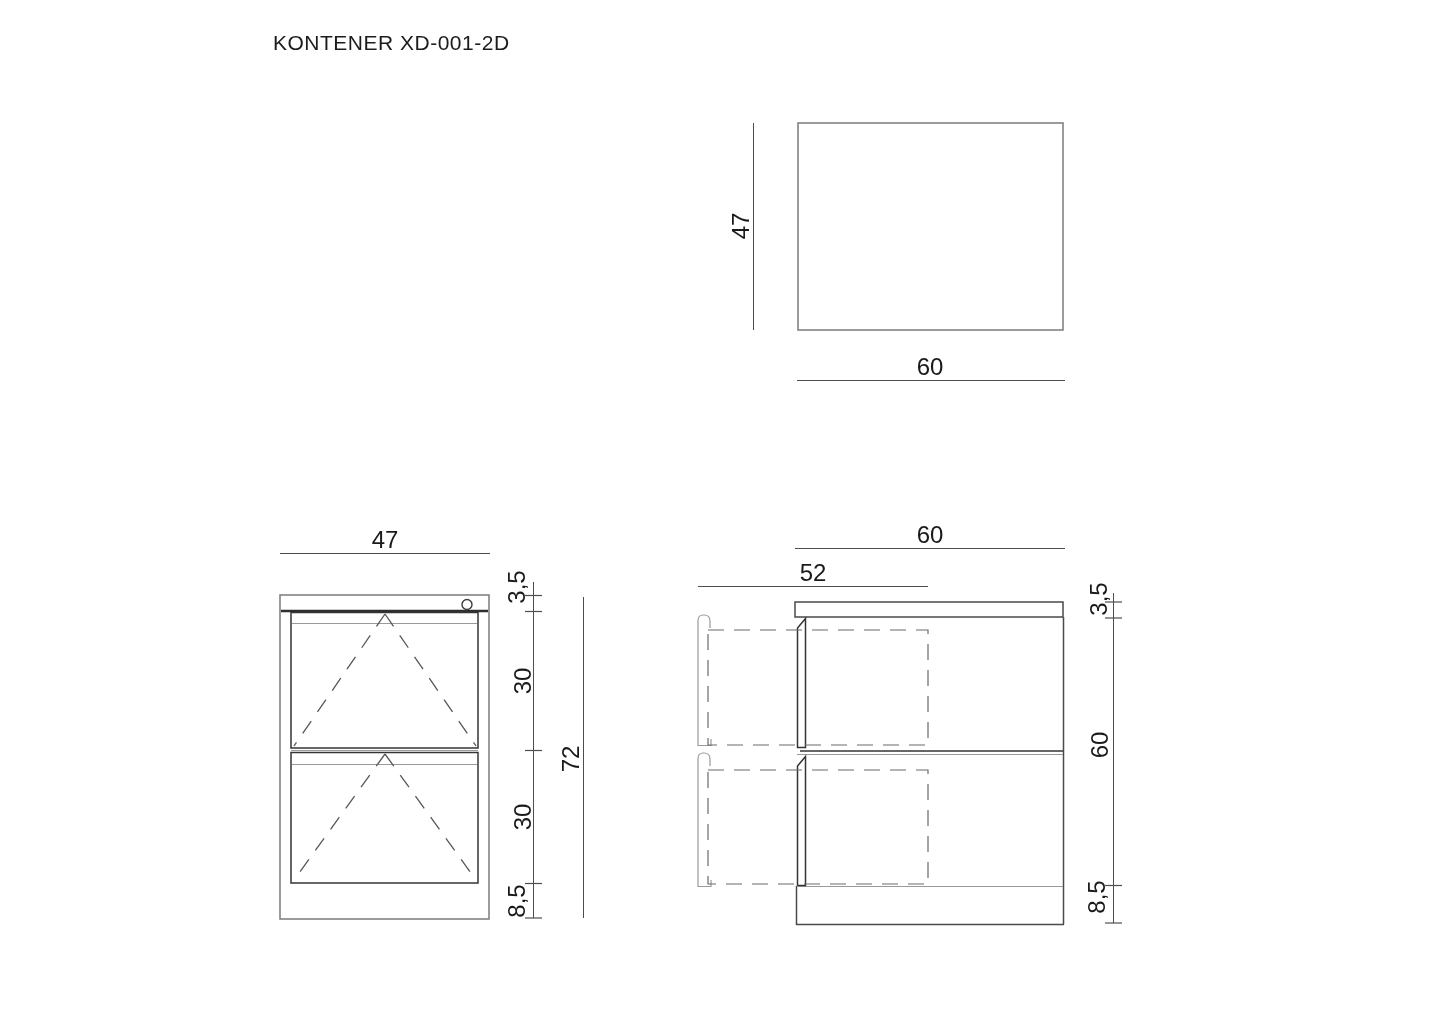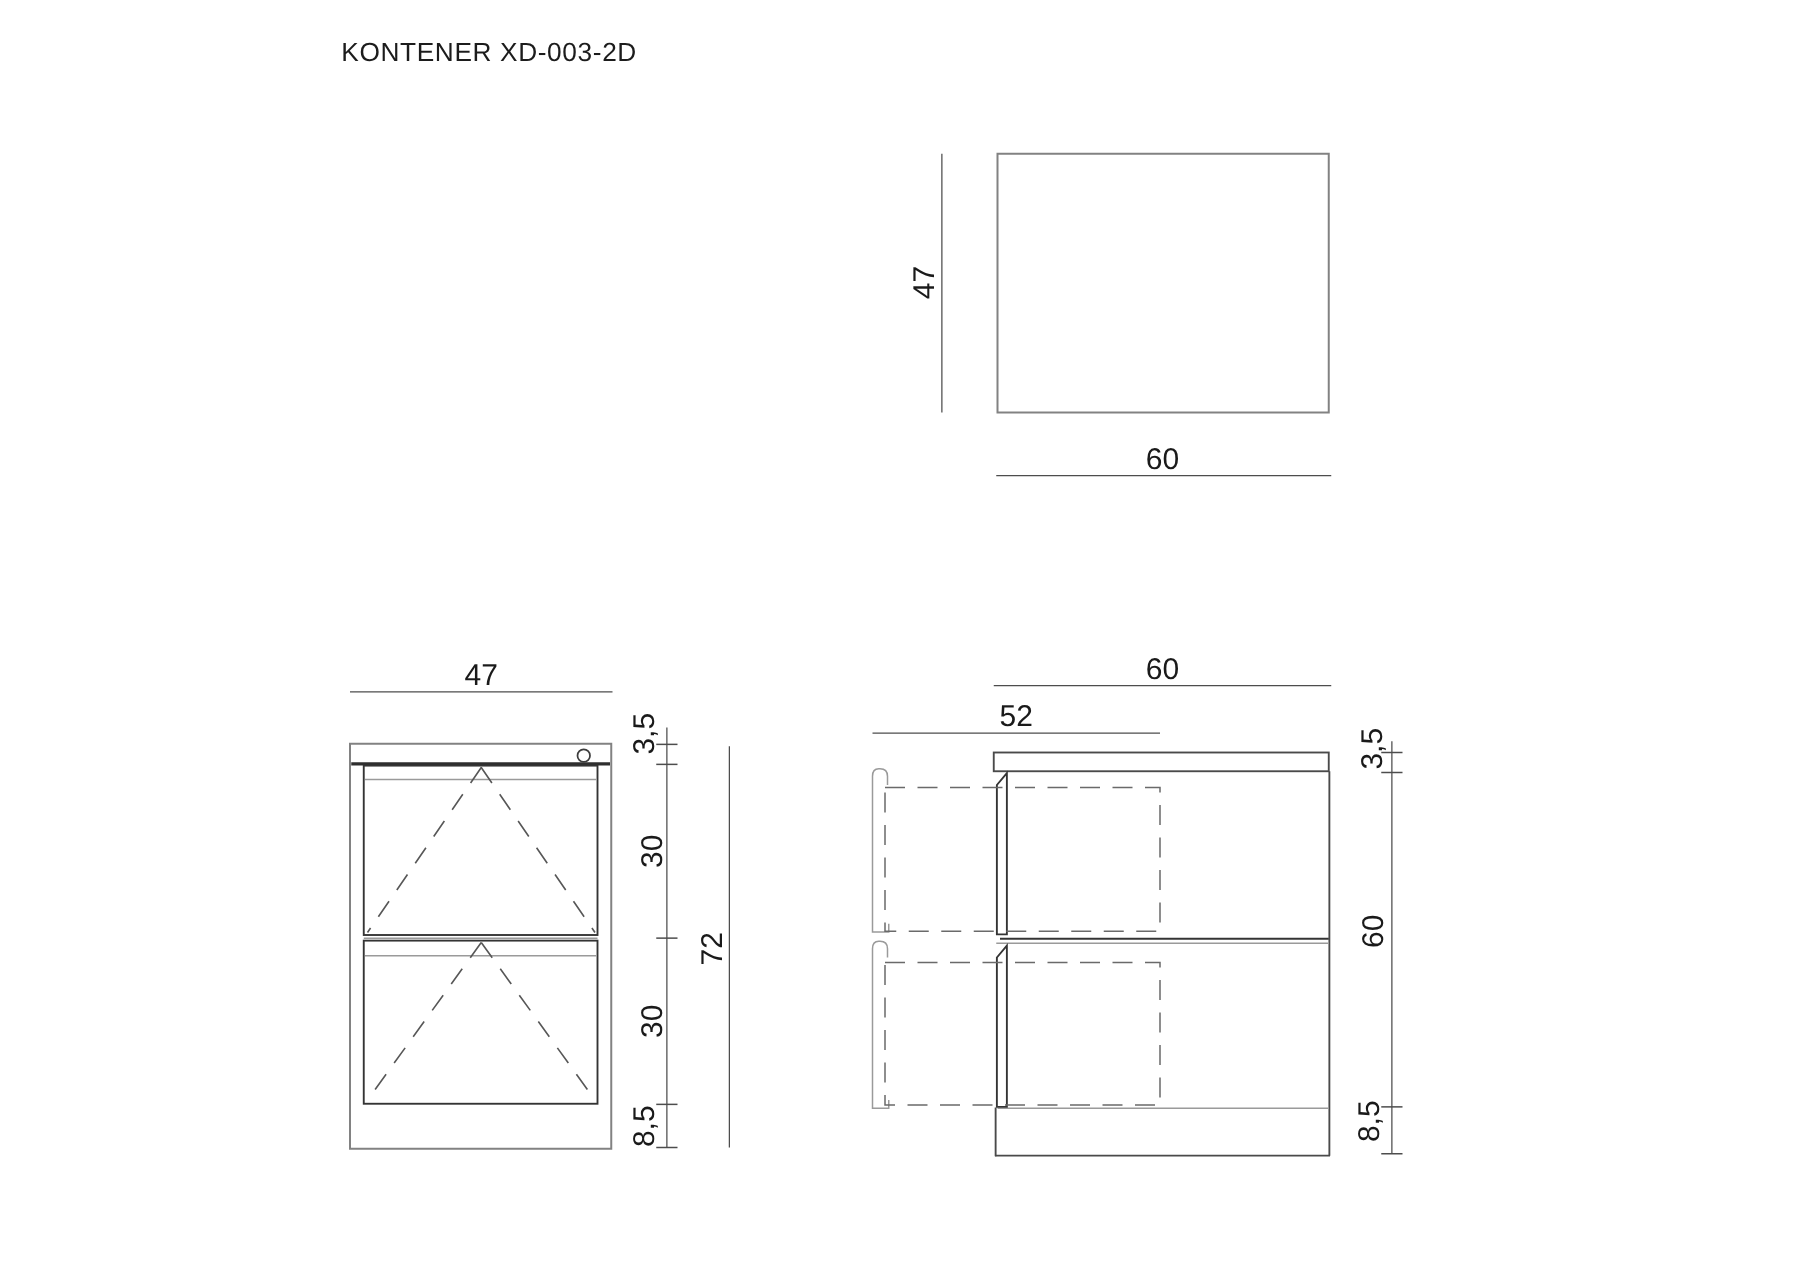--- a/index.html
+++ b/index.html
@@ -40,21 +40,21 @@
   .thickline { stroke: #2e2e2e; stroke-width: 2.6; fill: none; }
   .thinline { stroke: #9a9a9a; stroke-width: 1.2; fill: none; }
   .dashed { stroke: #6a6a6a; stroke-width: 1.2; fill: none; stroke-dasharray: 16 10; }
   .dashtri { stroke: #575757; stroke-width: 1.3; fill: none; stroke-dasharray: 15 11; }
 </style>
 </head>
 <body>
 
 <div id="canvas">
 
-  <div id="drawing-title">KONTENER XD-003-2D</div>
+  <div id="drawing-title">KONTENER XD-001-2D</div>
 
   <svg width="1445" height="1022" viewBox="0 0 1445 1022">
 
     <g>
       <rect x="798" y="123" width="265" height="207" class="outline-light"></rect>
 
       <line x1="753.5" y1="123" x2="753.5" y2="330" class="dimline"></line>
       <text class="dimtxt" x="740" y="226" text-anchor="middle" dominant-baseline="central" transform="rotate(-90 740 226)">47</text>
 
       <line x1="797" y1="380.5" x2="1065" y2="380.5" class="dimline"></line>

